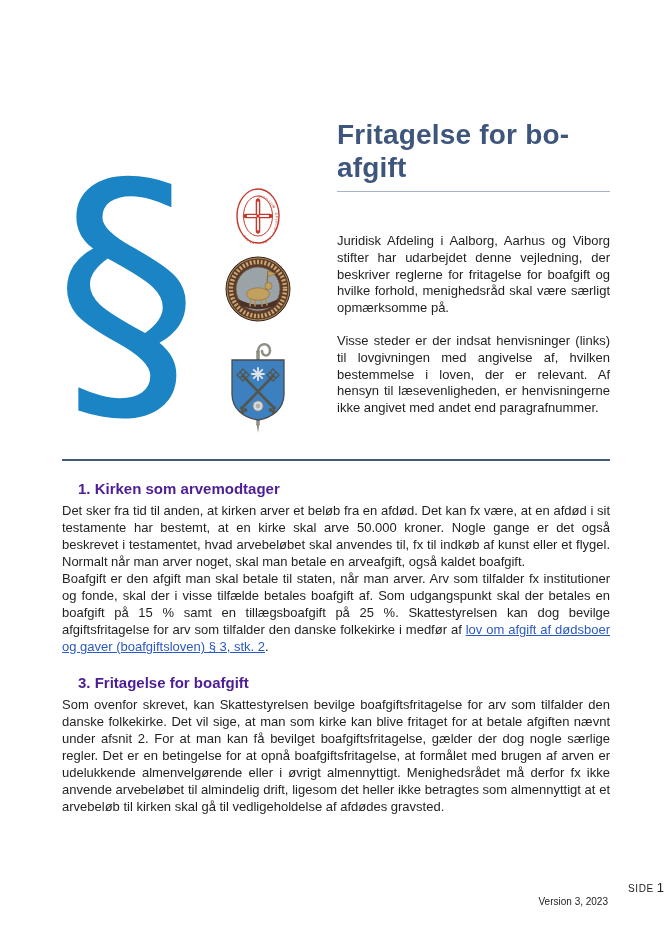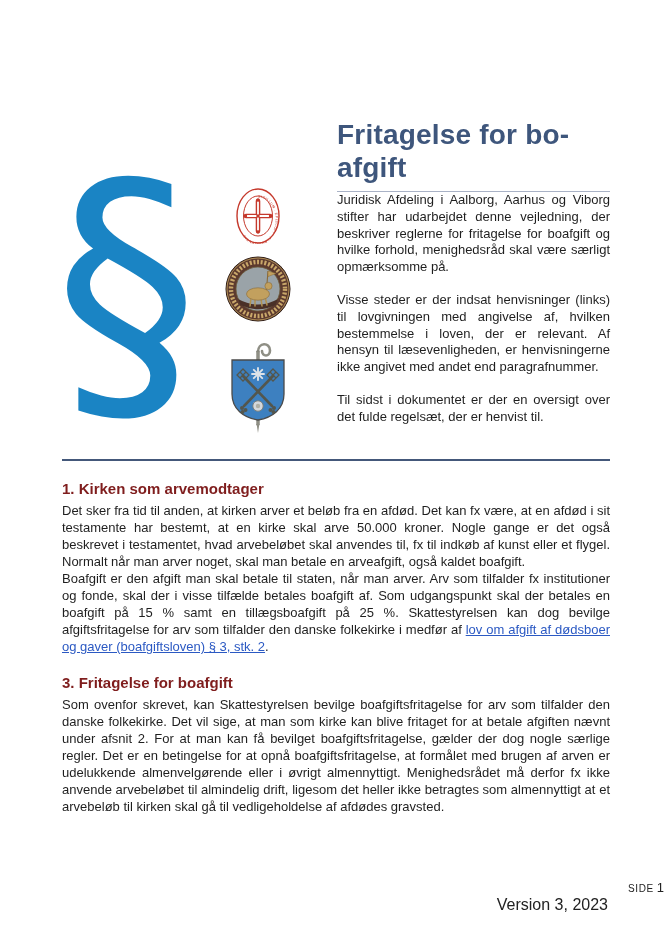--- a/index.html
+++ b/index.html
@@ -26,39 +26,39 @@
   .masthead-right { position:absolute; left:275px; top:-42px; width:273px; }
   .doc-title {
     margin:0; font-size:28px; line-height:1.18; font-weight:bold;
     color:#3e567c; text-align:left; letter-spacing:0.2px;
   }
   .title-rule { margin-top:7px; border-bottom:1.5px solid #a9b2c6; width:100%; }
   .intro p {
     margin:0 0 16px 0; font-size:13px; line-height:16.8px;
     text-align:justify; color:#1f1f1f;
   }
-  .intro p:first-child { }
+  .intro p:first-child { margin-top:41px; }
 
   
   .content { position:absolute; left:62px; top:459px; width:548px; }
   .main-rule { height:2px; background:#44587a; margin:0 0 2px 0; }
   .content h2 {
-    margin:19px 0 4px 0; font-size:15px; line-height:1.2;
-    font-weight:bold; color:#7f1d1d;
+    margin:19px 0 4px 16px; font-size:15px; line-height:1.2;
+    font-weight:bold; color:#4c1d95;
   }
   .content p { margin:0; font-size:13px; line-height:17px; text-align:justify; }
   .content a { color:#2b59c3; text-decoration:underline; }
 
   
   .footer-page {
     position:absolute; top:880px; left:4px; width:660px; text-align:right;
     font-size:10px; letter-spacing:0.6px; color:#222;
   }
   .footer-page .num { font-size:13px; letter-spacing:0; margin-left:3px; }
-  .footer-version { position:absolute; top:896px; right:64px; font-size:16px; color:#222;margin-left:36px; }
+  .footer-version { position:absolute; top:896px; right:64px; font-size:10px; color:#222;margin-left:36px; }
 </style>
 </head>
 <body>
 
 <div class="page" lang="da">
 
   <section class="masthead">
 
     <div class="masthead-left">
       <div class="para-symbol">§</div>
@@ -147,21 +147,20 @@
         </svg>
       </div>
     </div>
 
     <div class="masthead-right">
       <h1 class="doc-title">Fritagelse for bo-afgift</h1>
       <div class="title-rule"></div>
       <div class="intro">
         <p>Juridisk Afdeling i Aalborg, Aarhus og Viborg stifter har udarbejdet denne vejledning, der beskriver reglerne for fritagelse for boafgift og hvilke forhold, menighedsråd skal være særligt opmærksomme på.</p>
         <p>Visse steder er der indsat henvisninger (links) til lovgivningen med angivelse af, hvilken bestemmelse i loven, der er relevant. Af hensyn til læsevenligheden, er henvisningerne ikke angivet med andet end paragrafnummer.</p>
-        <p>Til sidst i dokumentet er der en oversigt over det fulde regelsæt, der er henvist til.</p>
       </div>
     </div>
   </section>
 
   <main class="content">
     <div class="main-rule"></div>
 
     <section>
       <h2>1. Kirken som arvemodtager</h2>
       <p>Det sker fra tid til anden, at kirken arver et beløb fra en afdød. Det kan fx være, at en afdød i sit testamente har bestemt, at en kirke skal arve 50.000 kroner. Nogle gange er det også beskrevet i testamentet, hvad arvebeløbet skal anvendes til, fx til indkøb af kunst eller et flygel. Normalt når man arver noget, skal man betale en arveafgift, også kaldet boafgift.</p>

